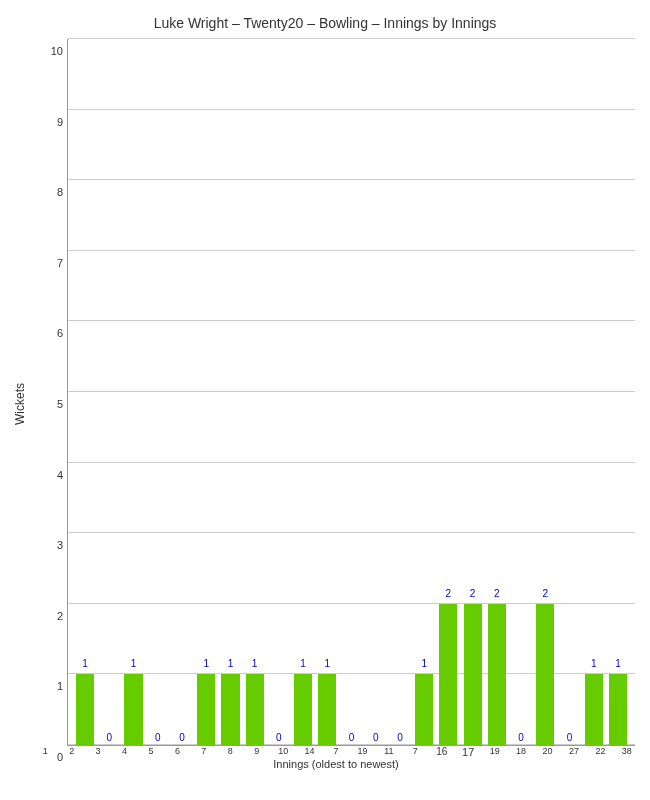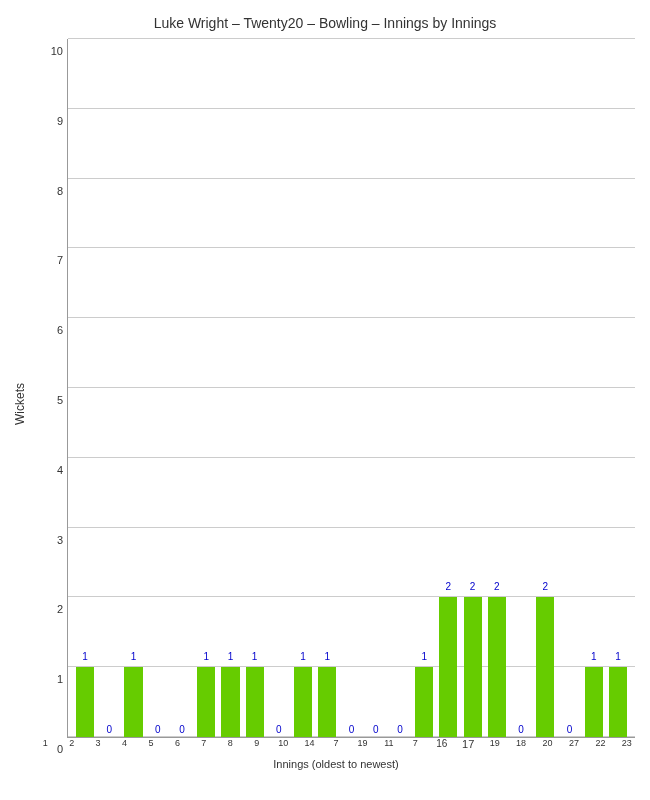--- a/index.html
+++ b/index.html
@@ -225,20 +225,20 @@
           <div style="flex: 1 1 0%; text-align: center; font-size: 9px; color: rgb(51, 51, 51);">19</div>
           <div style="flex: 1 1 0%; text-align: center; font-size: 9px; color: rgb(51, 51, 51);">11</div>
           <div style="flex: 1 1 0%; text-align: center; font-size: 9px; color: rgb(51, 51, 51);">7</div>
           <div style="flex: 1 1 0%; text-align: center; font-size: 10px; color: rgb(51, 51, 51);">16</div>
           <div style="flex: 1 1 0%; text-align: center; font-size: 11px; color: rgb(51, 51, 51);">17</div>
           <div style="flex: 1 1 0%; text-align: center; font-size: 9px; color: rgb(51, 51, 51);">19</div>
           <div style="flex: 1 1 0%; text-align: center; font-size: 9px; color: rgb(51, 51, 51);">18</div>
           <div style="flex: 1 1 0%; text-align: center; font-size: 9px; color: rgb(51, 51, 51);">20</div>
           <div style="flex: 1 1 0%; text-align: center; font-size: 9px; color: rgb(51, 51, 51);">27</div>
           <div style="flex: 1 1 0%; text-align: center; font-size: 9px; color: rgb(51, 51, 51);">22</div>
-          <div style="flex: 1 1 0%; text-align: center; font-size: 9px; color: rgb(51, 51, 51);">23</div>
+          <div style="flex: 1 1 0%; text-align: center; font-size: 9px; color: rgb(51, 51, 51);">38</div>
         </div>
 
-      <div style="text-align:center; font-size:11px; color:#333; margin-top:8px;">Innings (oldest to newest)</div>
+      <div style="text-align:center; font-size:11px; color:#333; margin-top:0;">Innings (oldest to newest)</div>
     </div>
   </div>
 
 </div>
 
 </body></html>

